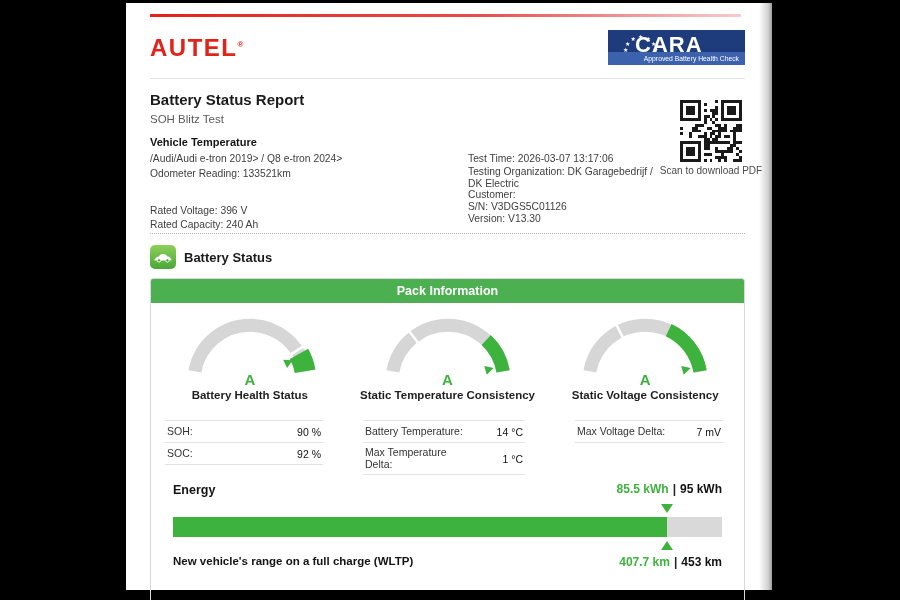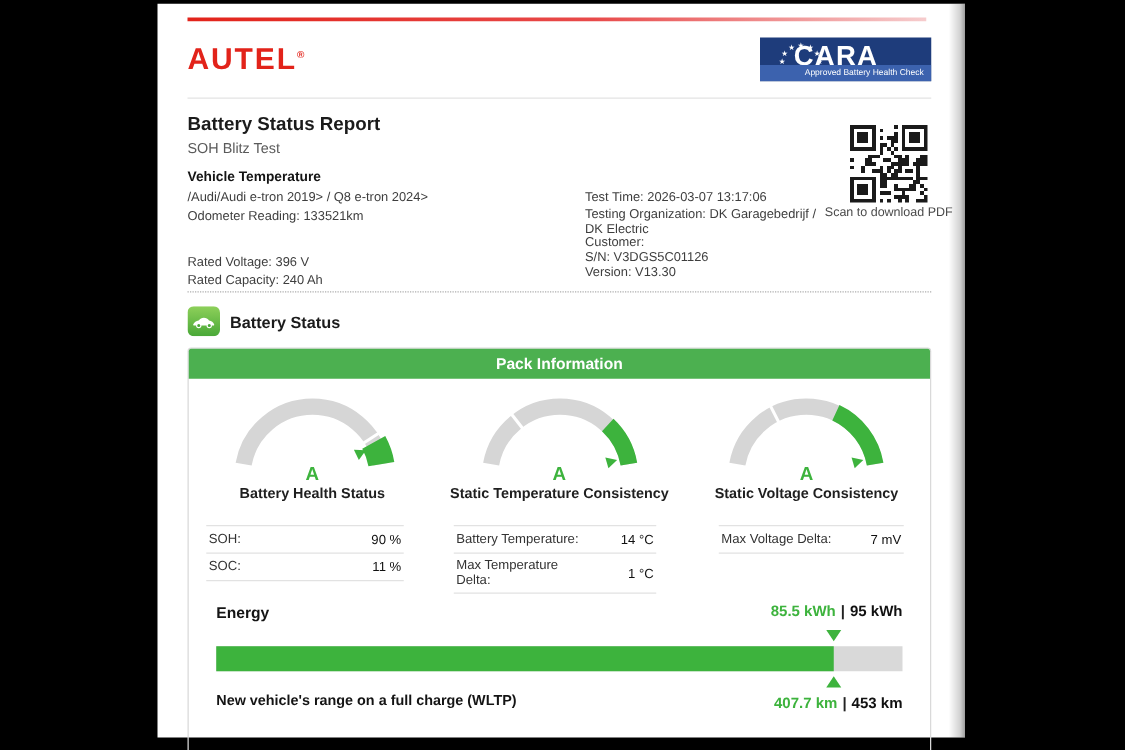--- a/index.html
+++ b/index.html
@@ -369,21 +369,21 @@
         </div>
       </div>
 
       <div class="ptable t1">
         <div class="trow">
           <span class="tlabel">SOH:</span>
           <span class="tvalue">90 %</span>
         </div>
         <div class="trow">
           <span class="tlabel">SOC:</span>
-          <span class="tvalue">11 %</span>
+          <span class="tvalue">92 %</span>
         </div>
       </div>
 
       <div class="ptable t2">
         <div class="trow">
           <span class="tlabel">Battery Temperature:</span>
           <span class="tvalue">14 °C</span>
         </div>
         <div class="trow">
           <span class="tlabel">Max Temperature Delta:</span>

